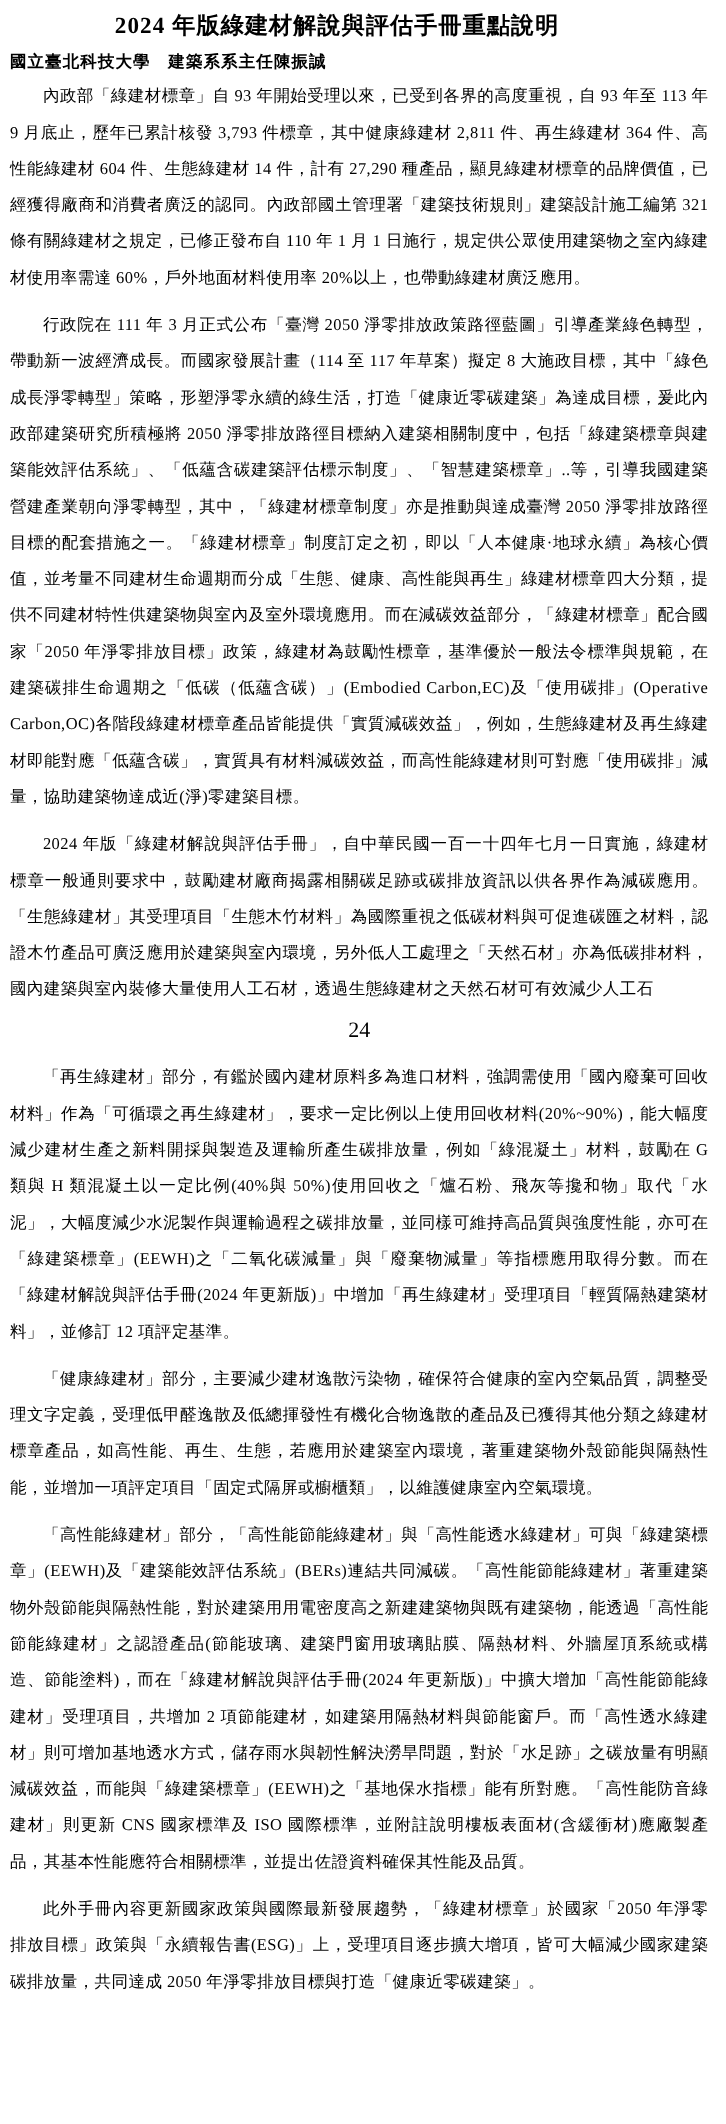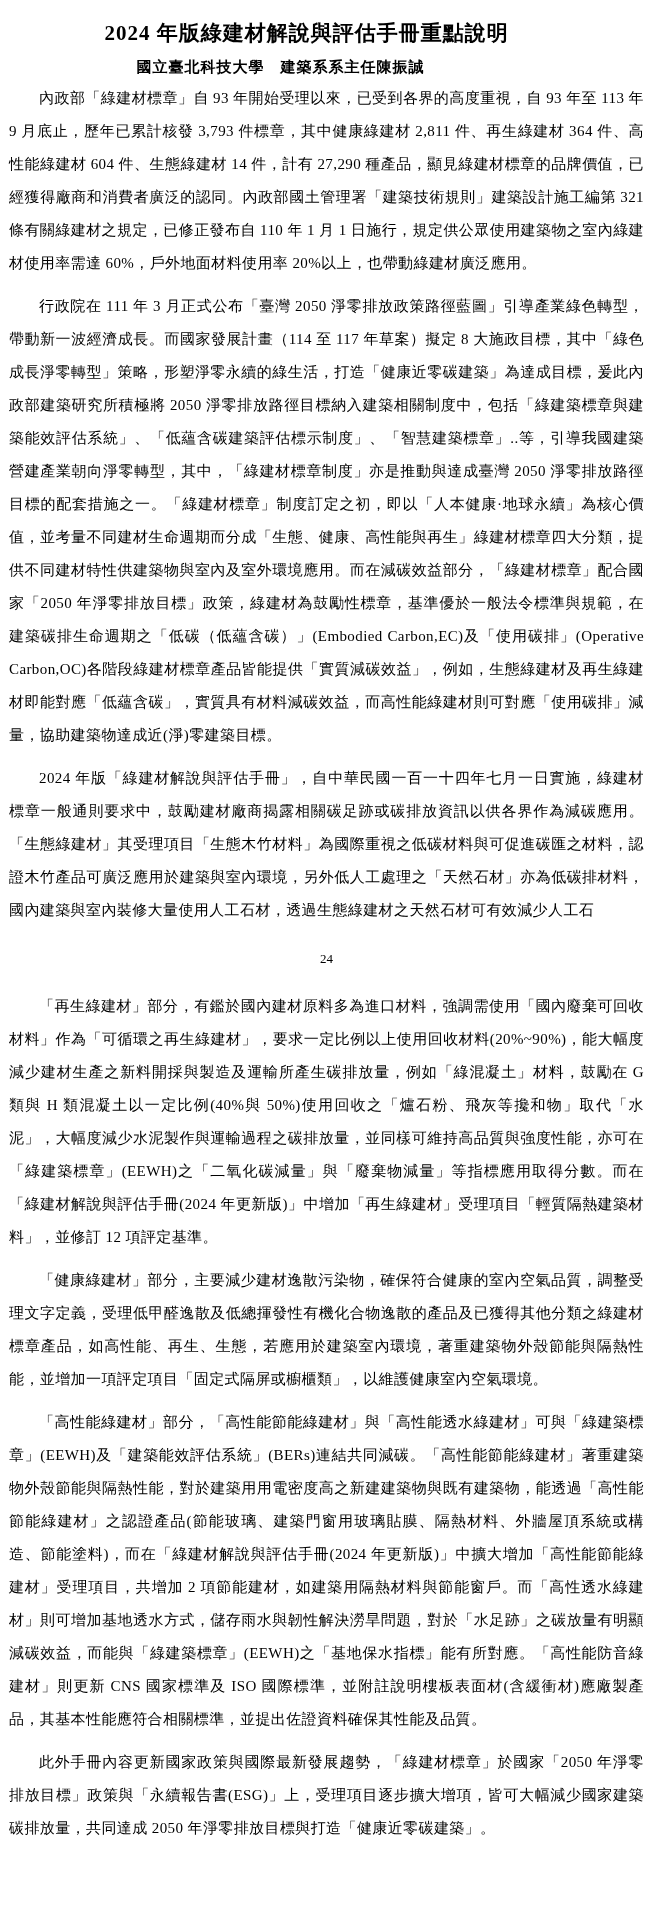--- a/index.html
+++ b/index.html
@@ -8,37 +8,37 @@
     background: #ffffff;
   }
   .page {
     position: relative;
     width: 660px;
     height: 1931px;
     margin: 0 auto;
     background: #ffffff;
     color: #000000;
     box-sizing: border-box;
-    padding: 18px 16px 0 9px;
+    padding: 8px 16px 0 9px;
     overflow: hidden;
     font-family: "Liberation Serif", "DejaVu Serif", serif;
   }
   .title {
     font-size: 21px;
     line-height: 30px;
     font-weight: bold;
     text-align: center;
     letter-spacing: 1px;
     margin: 0 40px 0 0;
   }
   .author {
     font-size: 15px;
     line-height: 22px;
     font-weight: bold;
-    text-align: center;
+    text-align: left;
     letter-spacing: 1px;
     margin: 8px 92px 0 0;
   }
   .para {
     font-size: 15px;
     line-height: 33px;
     letter-spacing: 0.4px;
     text-align: justify;
     text-justify: inter-character;
     text-align-last: left;
@@ -47,24 +47,24 @@
   .para.first {
     margin-top: 4px;
   }
   .para.indent {
     text-indent: 2em;
   }
   .para.continuation {
     margin-top: 0;
   }
   .page-num {
-    font-size: 13px;
+    font-size: 20px;
     line-height: 33px;
     text-align: center;
-    margin: 15px;
+    margin: 4px;
   }
 </style>
 </head>
 <body>
 
 <div class="page">
   <h1 class="title">2024 年版綠建材解說與評估手冊重點說明</h1>
 
   <div class="author">國立臺北科技大學　建築系系主任陳振誠</div>
 

